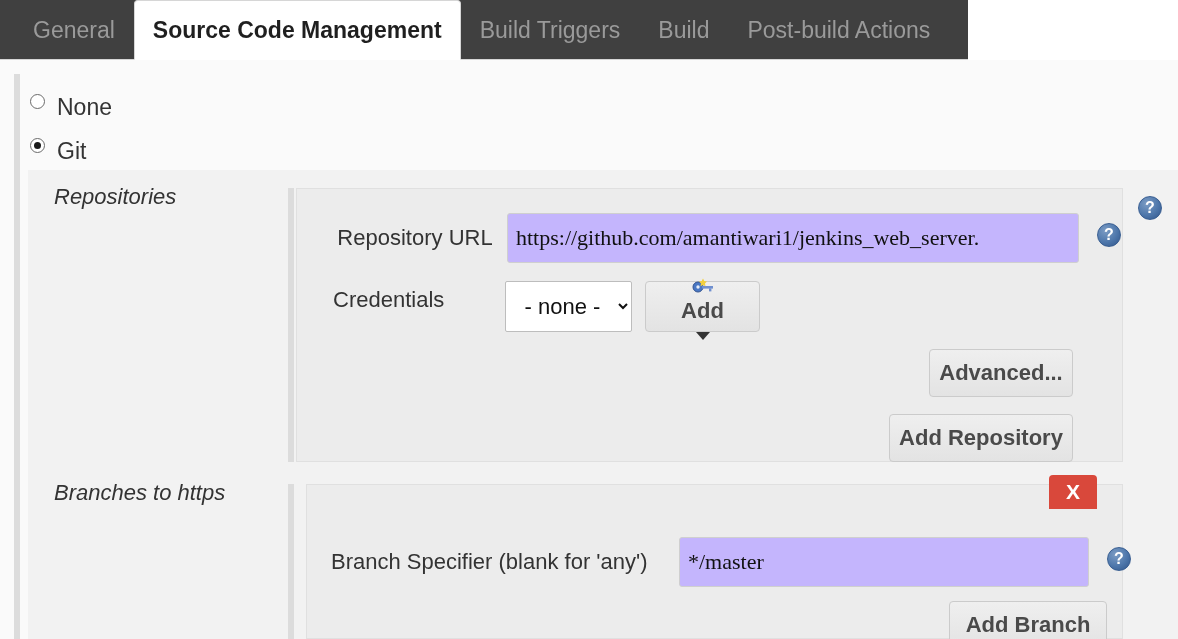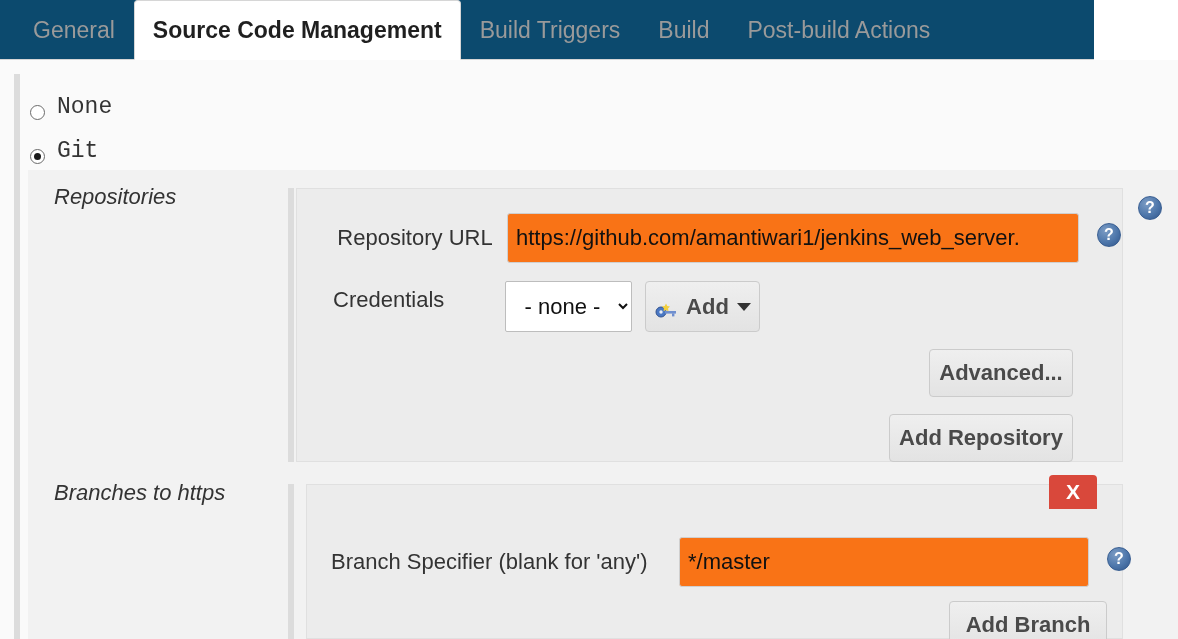--- a/index.html
+++ b/index.html
@@ -13,23 +13,23 @@
     width: 1178px;
     height: 639px;
     background: #ffffff;
     overflow: hidden;
   }
 
   
   .tabbar {
     position: absolute;
     left: 0; top: 0;
-    width: 1094px;
+    width: 968px;
     height: 60px;
-    background: #0c4a6e;
+    background: #404040;
     border-bottom: 1px solid #d6d6d6;
     box-sizing: border-box;
     display: flex;
     align-items: center;
   }
   .tab {
     font-size: 23px;
     color: #9a9a9a;
     padding: 0 18px;
     height: 59px;
@@ -70,23 +70,22 @@
     top: 14px;
     width: 6px;
     height: 565px;
     background: #dcdcdc;
   }
 
   .radio-row {
     position: absolute;
     left: 30px;
     display: flex;
-    align-items: flex-end;
-    cursor: pointer;
-    font-family: Liberation Mono, monospace;
+    align-items: flex-start;
+    cursor: pointer;
   }
   .radio-row .rlabel {
     font-size: 23px;
     color: #333333;
     margin-left: 12px;
   }
   .radio {
     width: 15px;
     height: 15px;
     border: 1px solid #6b6b6b;
@@ -140,24 +139,24 @@
   .field-label {
     position: absolute;
     font-size: 22px;
     color: #333333;
     white-space: nowrap;
     text-align: center;
   }
 
   input.textfield {
     position: absolute;
-    font-family: Liberation Sans, sans-serif;
+    font-family: Liberation Serif, serif;
     font-size: 22px;
     color: #111111;
-    background: #f97316;
+    background: #c4b5fd;
     border: 1px solid #cfcfcf;
     border-radius: 3px;
     box-sizing: border-box;
     padding: 0 8px;
     outline: none;
   }
 
   select.dropdown {
     position: absolute;
     font-family: "Liberation Sans", sans-serif;
@@ -277,21 +276,21 @@
       <div class="panel" style="left:268px; top:18px; width:827px; height:274px;">
 
         <div class="field-label" style="left:36px; top:36px; width:164px;">Repository URL</div>
         <input class="textfield" style="left: 210px; top: 24px; width: 572px; height: 50px;" value="https://github.com/amantiwari1/jenkins_web_server.">
 
         <div class="field-label" style="left:36px; top:98px; width:164px; text-align:left;">Credentials</div>
         <select class="dropdown" style="left:208px; top:92px; width:127px; height:51px;">
           <option>- none -</option>
         </select>
 
-        <div class="btn" style="left:348px; top:92px; width:115px; height:51px;">
+        <div class="btn" style="left:348px; top:92px; width:115px; height:51px;flex-direction:column;">
           <span class="key-icon">
             <svg width="24" height="16" viewBox="0 0 24 16" aria-hidden="true">
               <circle cx="7" cy="9" r="5" fill="#4a78c4" stroke="#33538f" stroke-width="1"></circle>
               <circle cx="7" cy="9" r="1.7" fill="#e8eef8"></circle>
               <rect x="11" y="8" width="11" height="2.6" fill="#6f8fcf"></rect>
               <rect x="18" y="10.4" width="2.4" height="3" fill="#6f8fcf"></rect>
               <path d="M12 0.5 L13.3 3.1 L16 3.6 L14 5.5 L14.5 8.2 L12 6.9 L9.5 8.2 L10 5.5 L8 3.6 L10.7 3.1 Z" fill="#f2cf3e"></path>
             </svg>
           </span>
           <span>Add</span>

